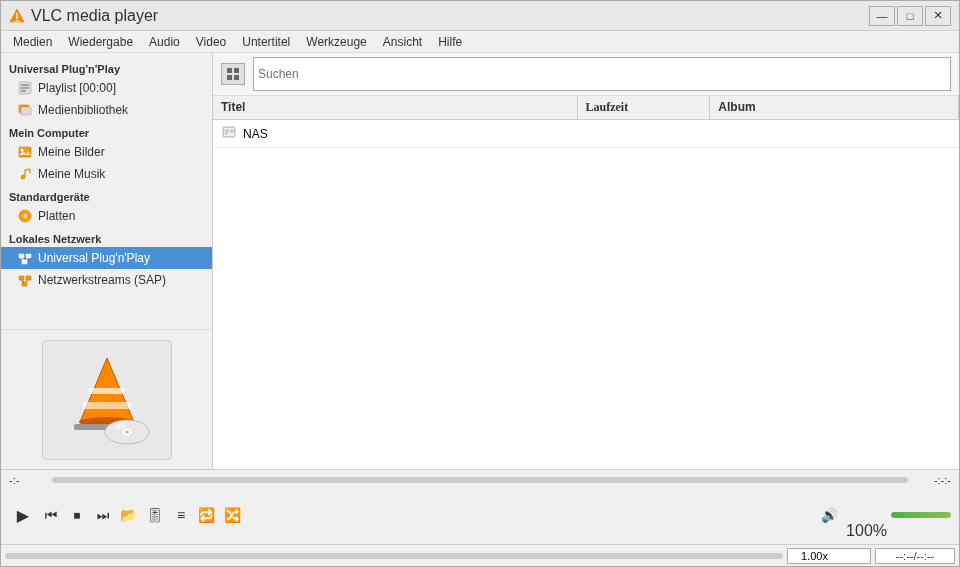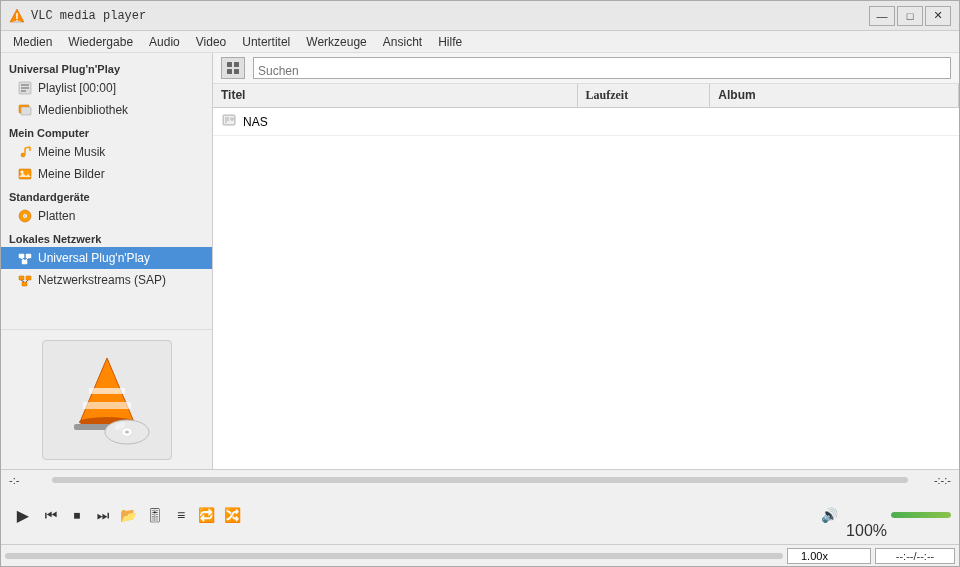--- a/index.html
+++ b/index.html
@@ -32,24 +32,23 @@
       padding: 0 8px;
       border-bottom: 1px solid #ccc;
       flex-shrink: 0;
     }
     .titlebar-icon {
       width: 16px;
       height: 16px;
       margin-right: 6px;
     }
     .titlebar-title {
-      font-size: 12px;
-      color: #333;
-      flex: 1;
-      font-family: Liberation Mono, monospace;
+      font-size: 16px;
+      color: #333;
+      flex: 1;
     }
     .titlebar-buttons {
       display: flex;
       gap: 2px;
     }
     .titlebar-btn {
       width: 26px;
       height: 20px;
       background: #e8e8e8;
       border: 1px solid #aaa;
@@ -186,24 +185,24 @@
       border: 1px solid #aaa;
       display: flex;
       align-items: center;
       justify-content: center;
       cursor: pointer;
       font-size: 11px;
     }
     .search-box {
       flex: 1;
       display: flex;
-      align-items: flex-end;
+      align-items: center;
       border: 1px solid #aaa;
       background: white;
-      height: 22px;
+      height: 34px;
       padding: 0 4px;
     }
     .search-input {
       border: none;
       outline: none;
       width: 100%;
       font-size: 12px;
       color: #999;
     }
 
@@ -413,37 +412,37 @@
                 <rect x="3" y="4" width="10" height="8" rx="1" fill="#ddd" stroke="#999" stroke-width="0.5"></rect>
               </svg>
             </div>
             <span>Medienbibliothek</span>
           </div>
 
           <div class="sidebar-section-label">Mein Computer</div>
           <div class="sidebar-item">
             <div class="item-icon">
               <svg width="14" height="14" viewBox="0 0 14 14">
+                <rect x="1" y="2" width="12" height="10" rx="1" fill="#f90" stroke="#c60" stroke-width="0.5"></rect>
+                <circle cx="4" cy="5" r="1.5" fill="white"></circle>
+                <polygon points="1,10 5,6 8,9 10,7 13,10" fill="white" opacity="0.8"></polygon>
+              </svg>
+            </div>
+            <span>Meine Bilder</span>
+          </div>
+          <div class="sidebar-item">
+            <div class="item-icon">
+              <svg width="14" height="14" viewBox="0 0 14 14">
                 <circle cx="5" cy="10" r="2" fill="#f90" stroke="#c60" stroke-width="0.5"></circle>
                 <line x1="7" y1="10" x2="7" y2="3" stroke="#f90" stroke-width="1.5"></line>
                 <line x1="7" y1="3" x2="12" y2="2" stroke="#f90" stroke-width="1.5"></line>
                 <line x1="12" y1="2" x2="12" y2="6" stroke="#f90" stroke-width="1.5"></line>
               </svg>
             </div>
             <span>Meine Musik</span>
-          </div>
-          <div class="sidebar-item">
-            <div class="item-icon">
-              <svg width="14" height="14" viewBox="0 0 14 14">
-                <rect x="1" y="2" width="12" height="10" rx="1" fill="#f90" stroke="#c60" stroke-width="0.5"></rect>
-                <circle cx="4" cy="5" r="1.5" fill="white"></circle>
-                <polygon points="1,10 5,6 8,9 10,7 13,10" fill="white" opacity="0.8"></polygon>
-              </svg>
-            </div>
-            <span>Meine Bilder</span>
           </div>
 
           <div class="sidebar-section-label">Standardgeräte</div>
           <div class="sidebar-item">
             <div class="item-icon">
               <svg width="14" height="14" viewBox="0 0 14 14">
                 <circle cx="7" cy="7" r="6" fill="#f90" stroke="#c60" stroke-width="0.5"></circle>
                 <circle cx="7" cy="7" r="2" fill="white" stroke="#ccc" stroke-width="0.5"></circle>
                 <circle cx="7" cy="7" r="0.8" fill="#999"></circle>
               </svg>

